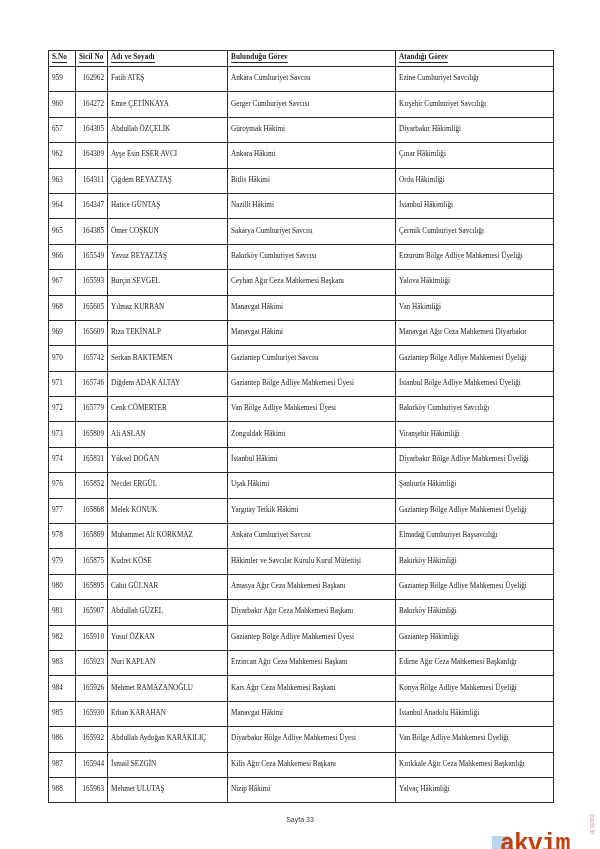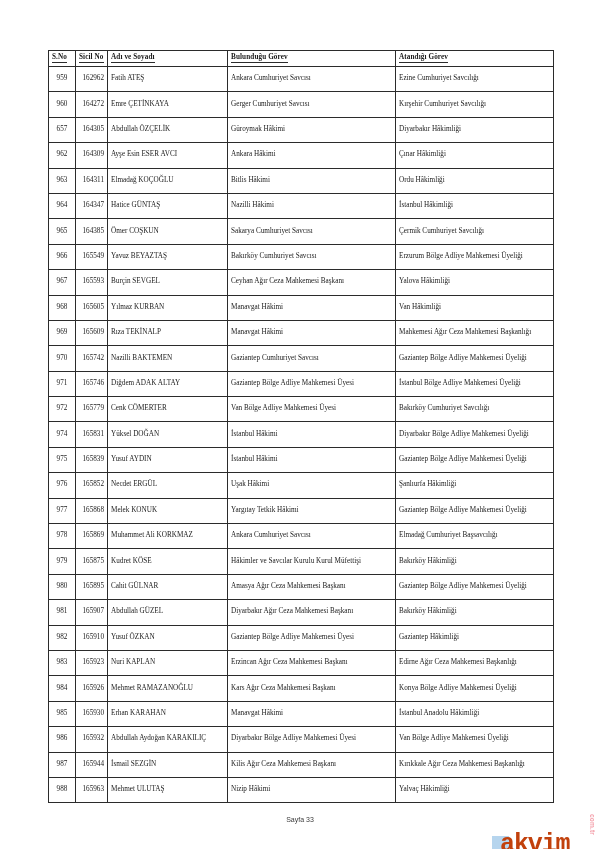--- a/index.html
+++ b/index.html
@@ -60,21 +60,21 @@
   #roster-table thead th .hdr-underline {
     border-bottom: 0.9px solid #2b2b2b;
     display: inline-block;
     padding-bottom: 0.5px;
   }
 
   #roster-table tbody td {
     height: 24.4px;
   }
 
-  .col-sno   { text-align: center; }
+  .col-sno   { }
   .col-sicil { text-align: right; padding-left: 4px !important; }
 
   #page-footer {
     position: absolute;
     left: 0;
     top: 797px;
     width: 600px;
     text-align: center;
     font-size: 7px;
     color: #3a3a3a;
@@ -169,21 +169,21 @@
         <tr>
           <td class="col-sno">962</td>
           <td class="col-sicil">164309</td>
           <td class="col-name">Ayşe Esin ESER AVCI</td>
           <td class="col-cur">Ankara Hâkimi</td>
           <td class="col-new">Çınar Hâkimliği</td>
         </tr>
         <tr>
           <td class="col-sno">963</td>
           <td class="col-sicil">164311</td>
-          <td class="col-name">Elmadağ KOÇOĞLU</td>
+          <td class="col-name">Çiğdem BEYAZTAŞ</td>
           <td class="col-cur">Bitlis Hâkimi</td>
           <td class="col-new">Ordu Hâkimliği</td>
         </tr>
         <tr>
           <td class="col-sno">964</td>
           <td class="col-sicil">164347</td>
           <td class="col-name">Hatice GÜNTAŞ</td>
           <td class="col-cur">Nazilli Hâkimi</td>
           <td class="col-new">İstanbul Hâkimliği</td>
         </tr>
@@ -213,58 +213,58 @@
           <td class="col-sicil">165605</td>
           <td class="col-name">Yılmaz KURBAN</td>
           <td class="col-cur">Manavgat Hâkimi</td>
           <td class="col-new">Van Hâkimliği</td>
         </tr>
         <tr>
           <td class="col-sno">969</td>
           <td class="col-sicil">165609</td>
           <td class="col-name">Rıza TEKİNALP</td>
           <td class="col-cur">Manavgat Hâkimi</td>
-          <td class="col-new">Mahkemesi Ağır Ceza Mahkemesi Başkanlığı</td>
+          <td class="col-new">Manavgat Ağır Ceza Mahkemesi Diyarbakır</td>
         </tr>
         <tr>
           <td class="col-sno">970</td>
           <td class="col-sicil">165742</td>
-          <td class="col-name">Nazilli BAKTEMEN</td>
+          <td class="col-name">Serkan BAKTEMEN</td>
           <td class="col-cur">Gaziantep Cumhuriyet Savcısı</td>
           <td class="col-new">Gaziantep Bölge Adliye Mahkemesi Üyeliği</td>
         </tr>
         <tr>
           <td class="col-sno">971</td>
           <td class="col-sicil">165746</td>
           <td class="col-name">Diğdem ADAK ALTAY</td>
           <td class="col-cur">Gaziantep Bölge Adliye Mahkemesi Üyesi</td>
           <td class="col-new">İstanbul Bölge Adliye Mahkemesi Üyeliği</td>
         </tr>
         <tr>
           <td class="col-sno">972</td>
           <td class="col-sicil">165779</td>
           <td class="col-name">Cenk CÖMERTER</td>
           <td class="col-cur">Van Bölge Adliye Mahkemesi Üyesi</td>
           <td class="col-new">Bakırköy Cumhuriyet Savcılığı</td>
         </tr>
         <tr>
+          <td class="col-sno">973</td>
+          <td class="col-sicil">165809</td>
+          <td class="col-name">Ali ASLAN</td>
+          <td class="col-cur">Zonguldak Hâkimi</td>
+          <td class="col-new">Viranşehir Hâkimliği</td>
+        </tr>
+        <tr>
           <td class="col-sno">974</td>
           <td class="col-sicil">165831</td>
           <td class="col-name">Yüksel DOĞAN</td>
           <td class="col-cur">İstanbul Hâkimi</td>
           <td class="col-new">Diyarbakır Bölge Adliye Mahkemesi Üyeliği</td>
         </tr>
         <tr>
-          <td class="col-sno">975</td>
-          <td class="col-sicil">165839</td>
-          <td class="col-name">Yusuf AYDIN</td>
-          <td class="col-cur">İstanbul Hâkimi</td>
-          <td class="col-new">Gaziantep Bölge Adliye Mahkemesi Üyeliği</td>
-        </tr>
-        <tr>
           <td class="col-sno">976</td>
           <td class="col-sicil">165852</td>
           <td class="col-name">Necdet ERGÜL</td>
           <td class="col-cur">Uşak Hâkimi</td>
           <td class="col-new">Şanlıurfa Hâkimliği</td>
         </tr>
         <tr>
           <td class="col-sno">977</td>
           <td class="col-sicil">165868</td>
           <td class="col-name">Melek KONUK</td>

